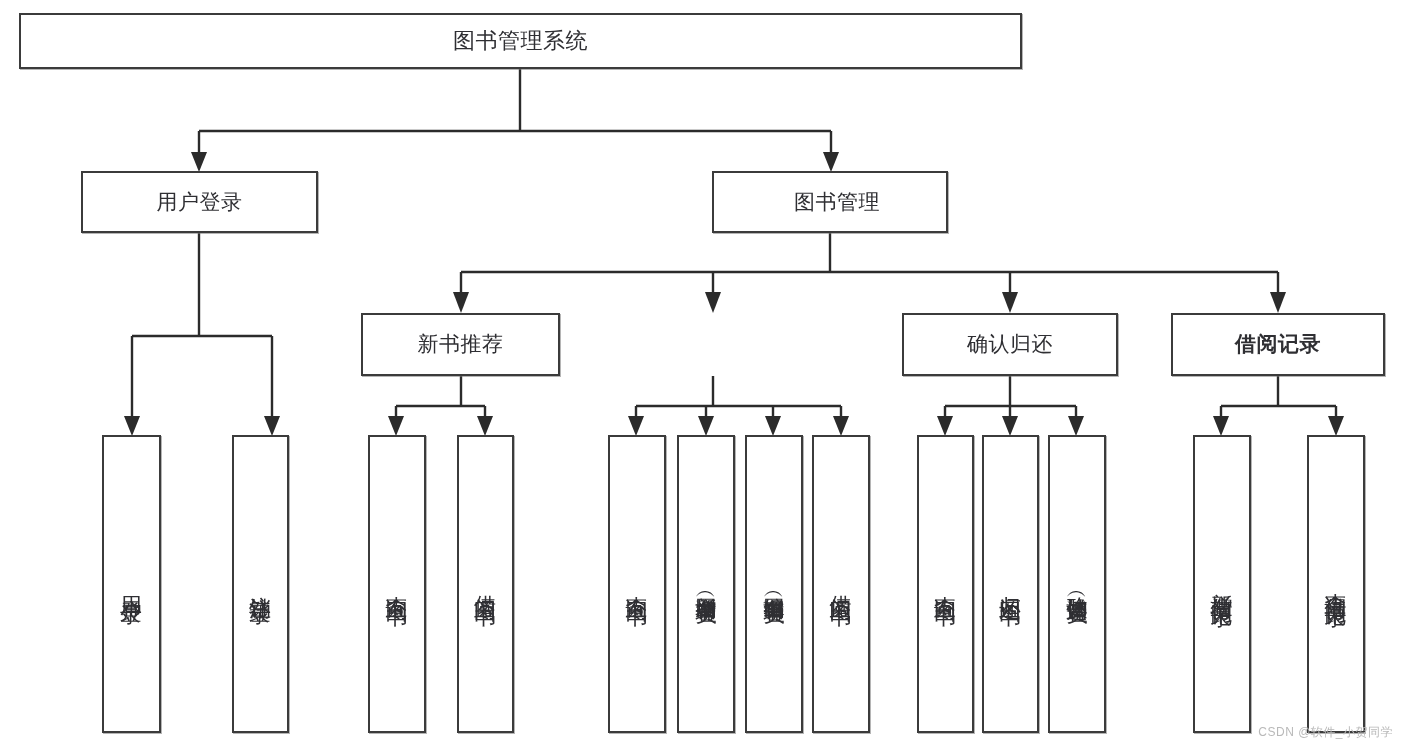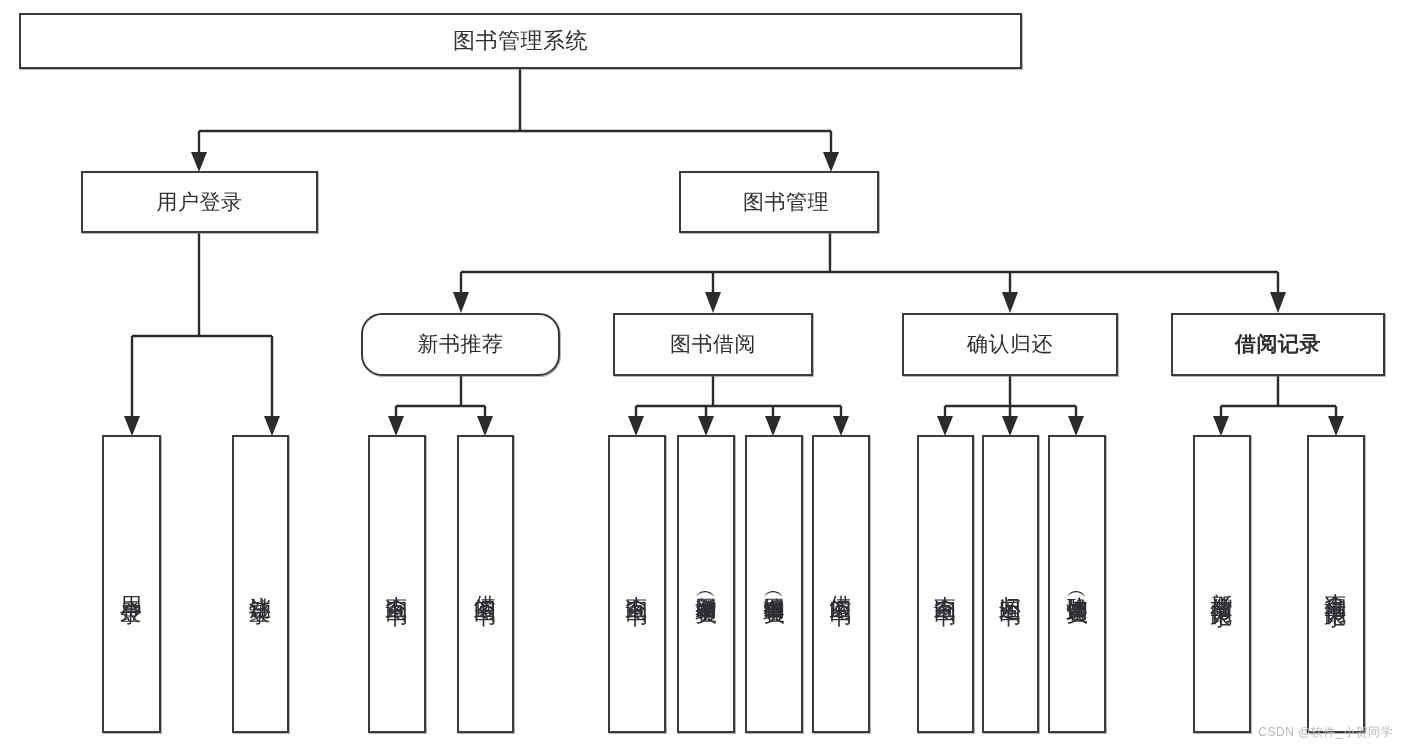--- a/index.html
+++ b/index.html
@@ -170,31 +170,28 @@
   </svg>
 
   <div class="node horizontal root" style="left:19px; top:13px; width:1003px; height:56px;">
     <span class="node-label">图书管理系统</span>
   </div>
 
   <div class="node horizontal" style="left:81px; top:171px; width:237px; height:62px;">
     <span class="node-label">用户登录</span>
   </div>
 
-  <div class="node horizontal" style="left:679px; top:171px; width:200px; height:62px;padding-left:14px;">
+  <div class="node horizontal" style="left:712px; top:171px; width:236px; height:62px;padding-left:14px;">
     <span class="node-label">图书管理</span>
   </div>
 
-  <div class="node horizontal" style="left:361px; top:313px; width:199px; height:63px;border-radius:21px;">
+  <div class="node horizontal" style="left:361px; top:313px; width:199px; height:63px;">
     <span class="node-label">新书推荐</span>
   </div>
 
-  <div class="node horizontal" style="left:613px; top:313px; width:200px; height:63px;">
-    <span class="node-label">图书借阅</span>
-  </div>
 
   <div class="node horizontal" style="left:902px; top:313px; width:216px; height:63px;">
     <span class="node-label">确认归还</span>
   </div>
 
   <div class="node horizontal" style="left:1171px; top:313px; width:214px; height:63px;font-weight:bold;">
     <span class="node-label">借阅记录</span>
   </div>
 
   <div class="node vertical" style="left:102px; top:435px; width:59px; height:298px;">

